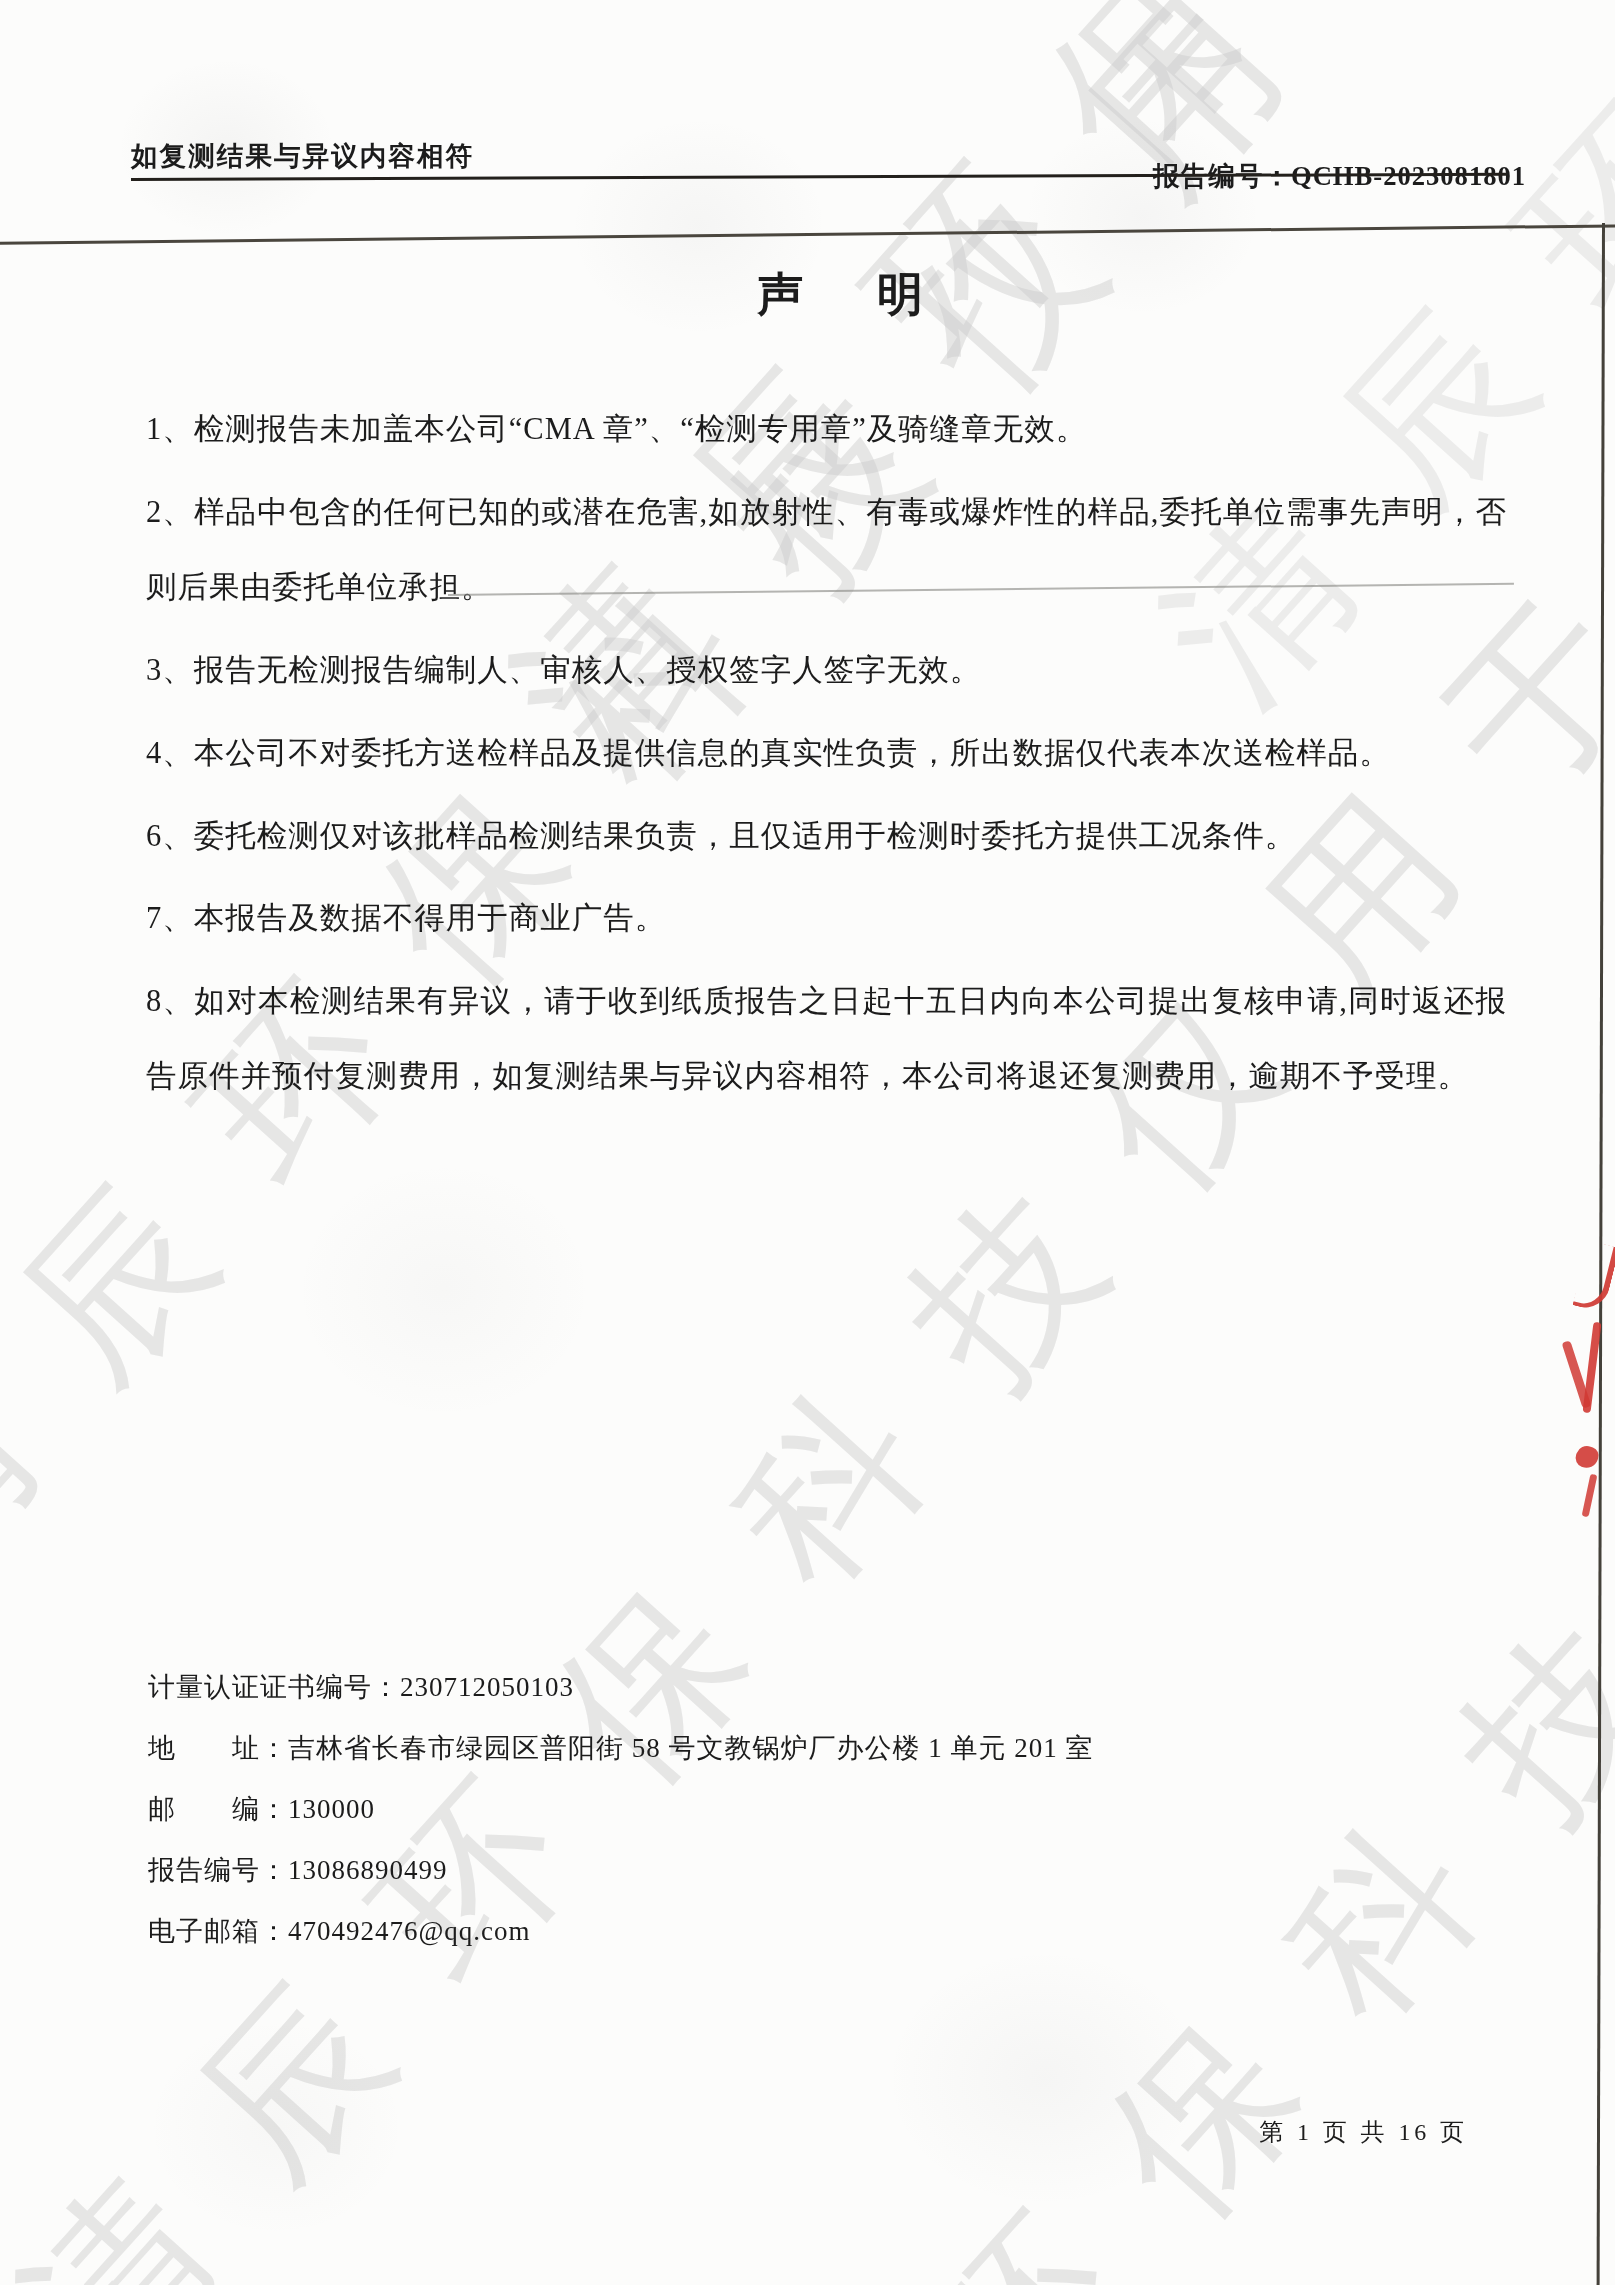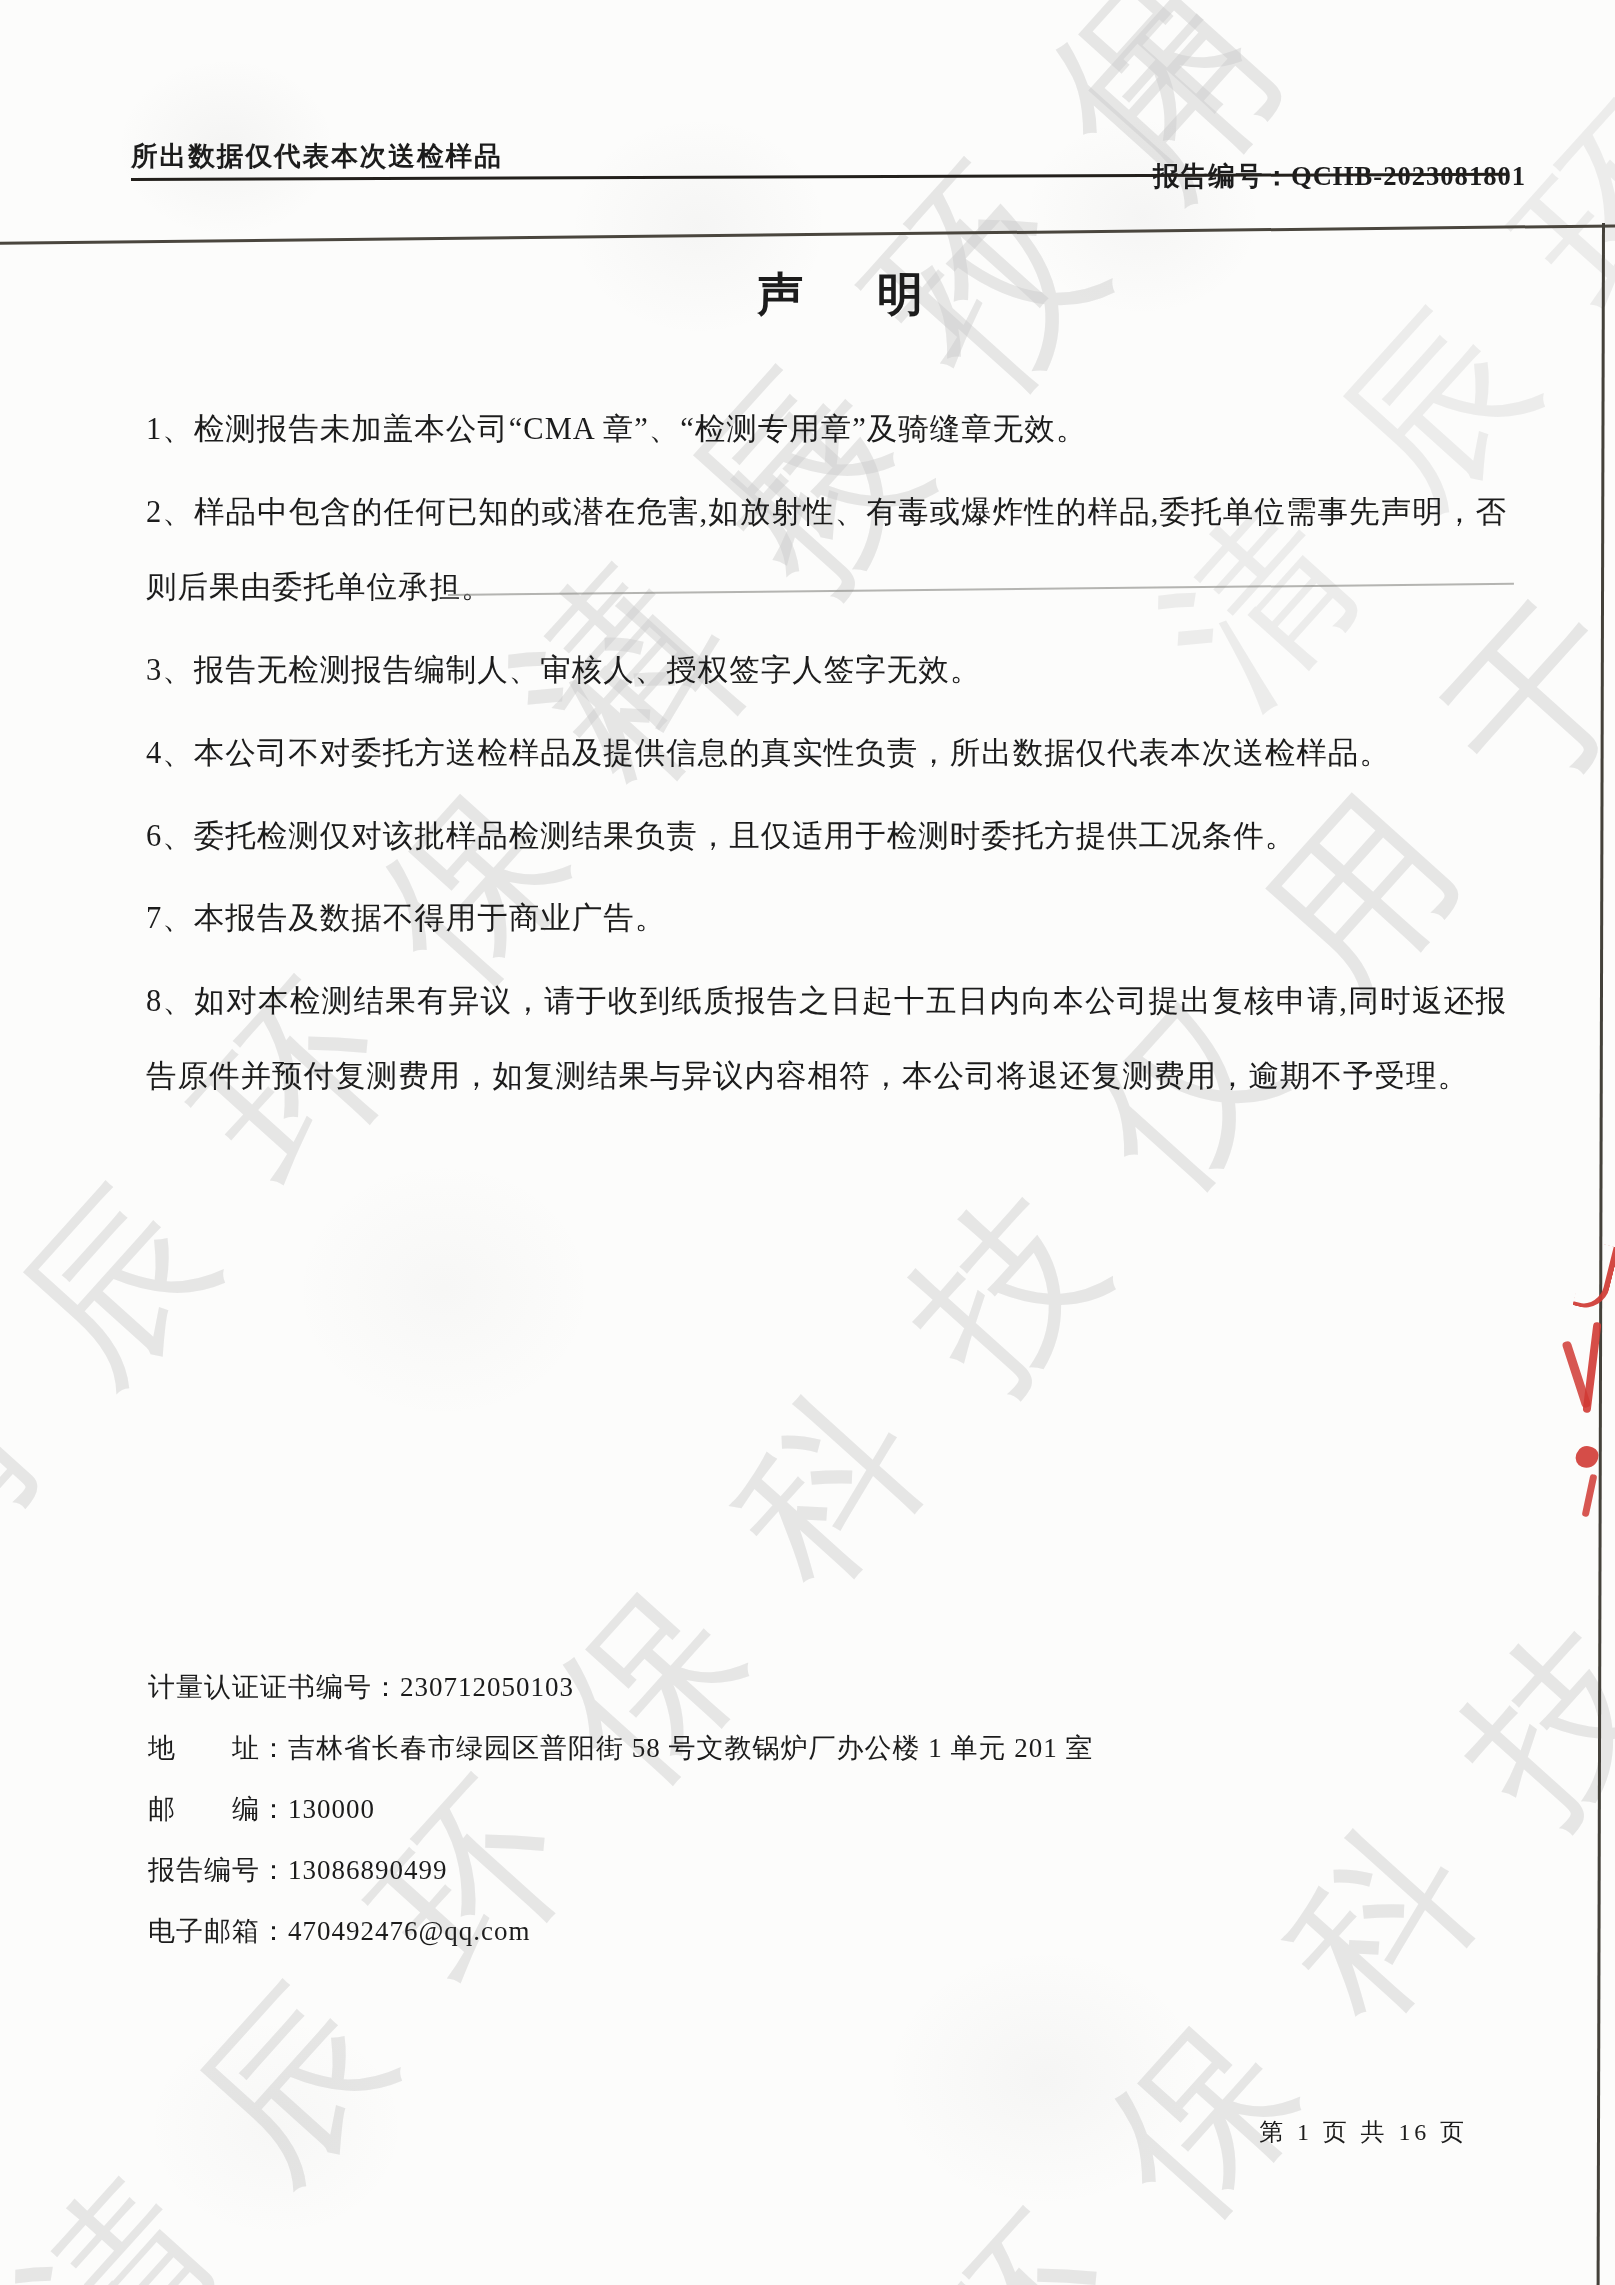--- a/index.html
+++ b/index.html
@@ -129,21 +129,21 @@
     <div class="wm wm-e">清辰环保科技仅用于公示</div>
   </div>
 
   <div class="blotch b1"></div>
   <div class="blotch b2"></div>
   <div class="blotch b3"></div>
   <div class="blotch b4"></div>
   <div class="blotch b5"></div>
   <div class="blotch b6"></div>
 
-  <div class="hdr-company">所出数据仅代表本次送检样品</div>
+  <div class="hdr-company">如复测结果与异议内容相符</div>
   <div class="hdr-report">报告编号：QCHB-2023081801</div>
   <div class="hdr-rule"></div>
 
   <div class="frame-top"></div>
   <div class="frame-right"></div>
 
   <div class="title">声　明</div>
 
   <div class="statements">
     <p>1、检测报告未加盖本公司“CMA 章”、“检测专用章”及骑缝章无效。</p>

